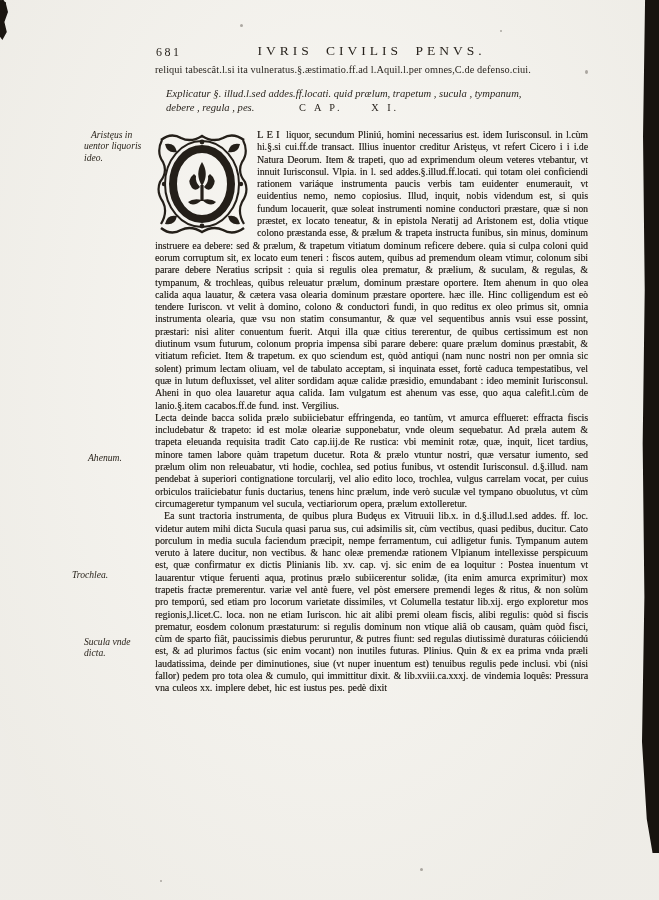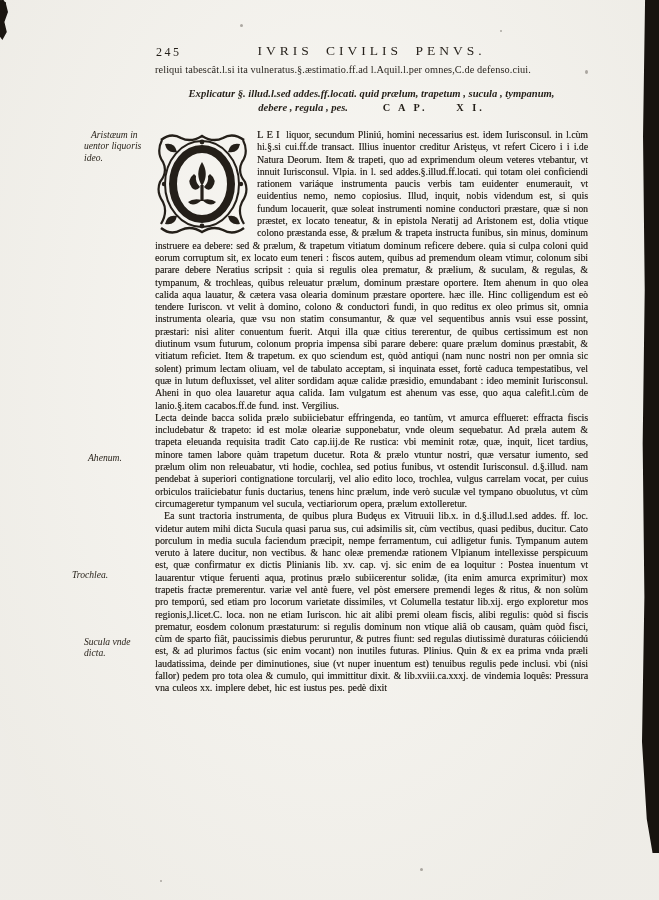--- a/index.html
+++ b/index.html
@@ -20,24 +20,24 @@
   .mark { position:absolute; background:#1b1611; }
   .mark-a { left:0; top:3;  width:8px;  height:40px; clip-path:polygon(0 0,70% 6%,100% 30%,55% 55%,85% 80%,30% 100%,0 92%); }
   .mark-b { left:0; top:96; width:5px;  height:10px; border-radius:50% 50% 40% 60%; }
   .mark-c { left:1px; top:170; width:3px; height:7px; border-radius:50%; }
   .mark-d { left:0; top:748; width:6px; height:13px; clip-path:polygon(0 0,100% 20%,70% 100%,0 85%); }
   .speck { position:absolute; background:rgba(40,32,24,0.35); border-radius:50%; }
   
   .page-number { position:absolute; left:156px; top:45px; font-size:12px; letter-spacing:2.5px; }
   .running-title { position:absolute; left:155px; top:43px; width:433px; text-align:center; font-size:13.5px; letter-spacing:4px; word-spacing:6px; }
   .citation-line { position:absolute; left:155px; top:64px; width:448px; font-size:10.3px; letter-spacing:0.1px; }
-  .summary { position:absolute; left:155px; top:87px; width:433px; text-align:center; font-style:italic; font-size:10.6px; line-height:13.5px;font-weight:bold; }
+  .summary { position:absolute; left:166px; top:87px; width:433px; text-align:left; font-style:italic; font-size:10.6px; line-height:13.5px; }
   .summary-row2 { font-style:normal; }
   .summary-row2 .it { font-style:italic; }
-  .summary-row2 .cap { font-style:normal; letter-spacing:3px; margin-left:32px; font-size:10.3px; }
+  .summary-row2 .cap { font-style:normal; letter-spacing:3px; margin-left:42px; font-size:10.3px; }
   .summary-row2 .capnum { font-style:normal; letter-spacing:3px; margin-left:26px; font-size:10.3px; }
   
   .margin-note { position:absolute; font-style:italic; font-size:9.6px; line-height:11.4px; color:#2a241c; width:70px; }
   .mn-1 { left:84px; top:129px; }
   .mn-1 .l0 { text-indent:7px; }
   .mn-2 { left:88px; top:452px; }
   .mn-3 { left:72px; top:569px; }
   .mn-4 { left:84px; top:636px; }
   
   .body-text {
@@ -63,35 +63,35 @@
   <div class="mark mark-a"></div>
   <div class="mark mark-b"></div>
   <div class="mark mark-c"></div>
   <div class="mark mark-d"></div>
   <div class="speck" style="left:240px;top:24px;width:3px;height:3px;"></div>
   <div class="speck" style="left:500px;top:30px;width:2px;height:2px;"></div>
   <div class="speck" style="left:585px;top:70px;width:3px;height:4px;"></div>
   <div class="speck" style="left:420px;top:868px;width:3px;height:3px;"></div>
   <div class="speck" style="left:160px;top:880px;width:2px;height:2px;"></div>
 
-  <div class="page-number">245</div>
+  <div class="page-number">681</div>
   <div class="running-title">IVRIS CIVILIS PENVS.</div>
   <div class="citation-line">reliqui tabescât.l.si ita vulneratus.§.æstimatio.ff.ad l.Aquil.l.per omnes,C.de defenso.ciui.</div>
 
   <div class="summary">
     <div>Explicatur §. illud.l.sed addes.ff.locati. quid prælum, trapetum , sucula , tympanum,</div>
     <div class="summary-row2">
       <span class="it">debere , regula , pes.</span>
       <span class="cap">C A P.</span>
       <span class="capnum">X I.</span>
     </div>
   </div>
 
   <div class="margin-note mn-1">
-    <div class="l0">Aristæum in</div>
+    <div class="l0">Aristęus in</div>
     <div>uentor liquoris</div>
     <div>ideo.</div>
   </div>
   <div class="margin-note mn-2">
     <div>Ahenum.</div>
   </div>
   <div class="margin-note mn-3">
     <div>Trochlea.</div>
   </div>
   <div class="margin-note mn-4">

